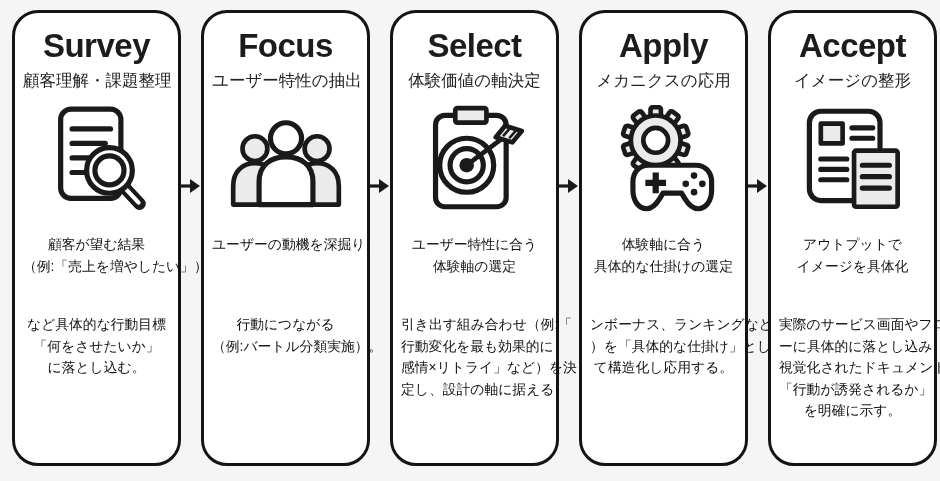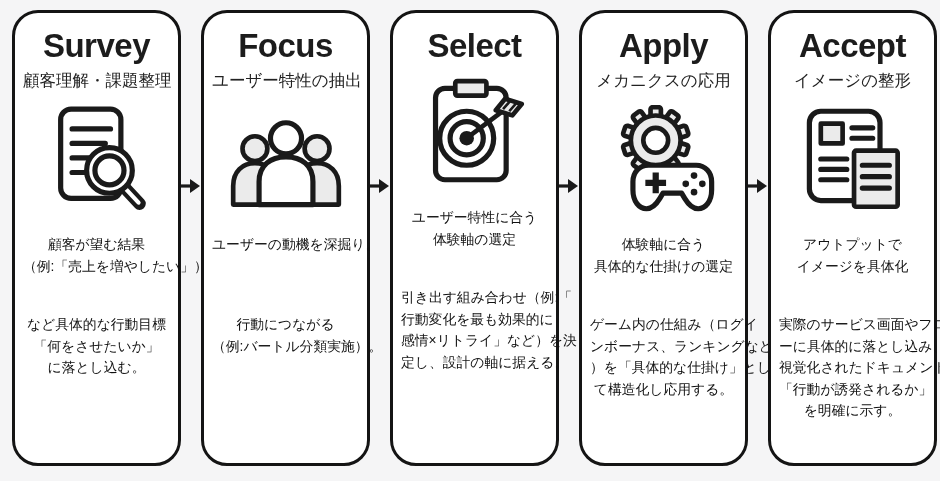--- a/index.html
+++ b/index.html
@@ -132,20 +132,21 @@
 
   <div class="arrow">
     <svg width="20" height="16" viewBox="0 0 20 16">
       <path d="M0,8 H11" stroke="#1a1a1a" stroke-width="3.2" fill="none"></path>
       <polygon points="9,1 19,8 9,15" fill="#1a1a1a"></polygon>
     </svg>
   </div>
 
   <section class="card">
     <h2 class="title">Select</h2>
+    <div class="subtitle">体験価値の軸決定</div>
     <div class="icon-box">
       <svg width="108" height="108" viewBox="0 0 104 104">
         <rect class="ic-fill-w" x="14" y="10" width="68" height="88" rx="9"></rect>
         <rect class="ic-fill-g" x="33" y="3" width="30" height="14" rx="2"></rect>
         <circle class="ic-fill-w" cx="44" cy="58" r="26"></circle>
         <circle class="ic-fill-w" cx="44" cy="58" r="16" stroke-width="4.5"></circle>
         <circle cx="44" cy="58" r="7" fill="#1a1a1a"></circle>
         <path d="M44,58 L80,31" stroke="#1a1a1a" stroke-width="4.5" fill="none"></path>
         <path class="ic-fill-g" d="M72,31 L81,20 L97,25 L88,36 Z" stroke-width="4"></path>
         <path d="M79,30 L86,22 M85,32 L92,24" stroke="#1a1a1a" stroke-width="2.5" fill="none"></path>
@@ -198,21 +199,20 @@
         <circle cx="93" cy="76" r="3.2" fill="#1a1a1a"></circle>
         <circle cx="85" cy="84" r="3.2" fill="#1a1a1a"></circle>
       </svg>
     </div>
     <div class="body-text">
       <p class="para para-1">
         <span class="line">体験軸に合う</span>
         <span class="line">具体的な仕掛けの選定</span>
       </p>
       <p class="para para-2">
-        <span class="line">ゲーム内の仕組み（ログイ</span>
         <span class="line">ンボーナス、ランキングなど</span>
         <span class="line">）を「具体的な仕掛け」とし</span>
         <span class="line">て構造化し応用する。</span>
       </p>
     </div>
   </section>
 
   <div class="arrow">
     <svg width="20" height="16" viewBox="0 0 20 16">
       <path d="M0,8 H11" stroke="#1a1a1a" stroke-width="3.2" fill="none"></path>

